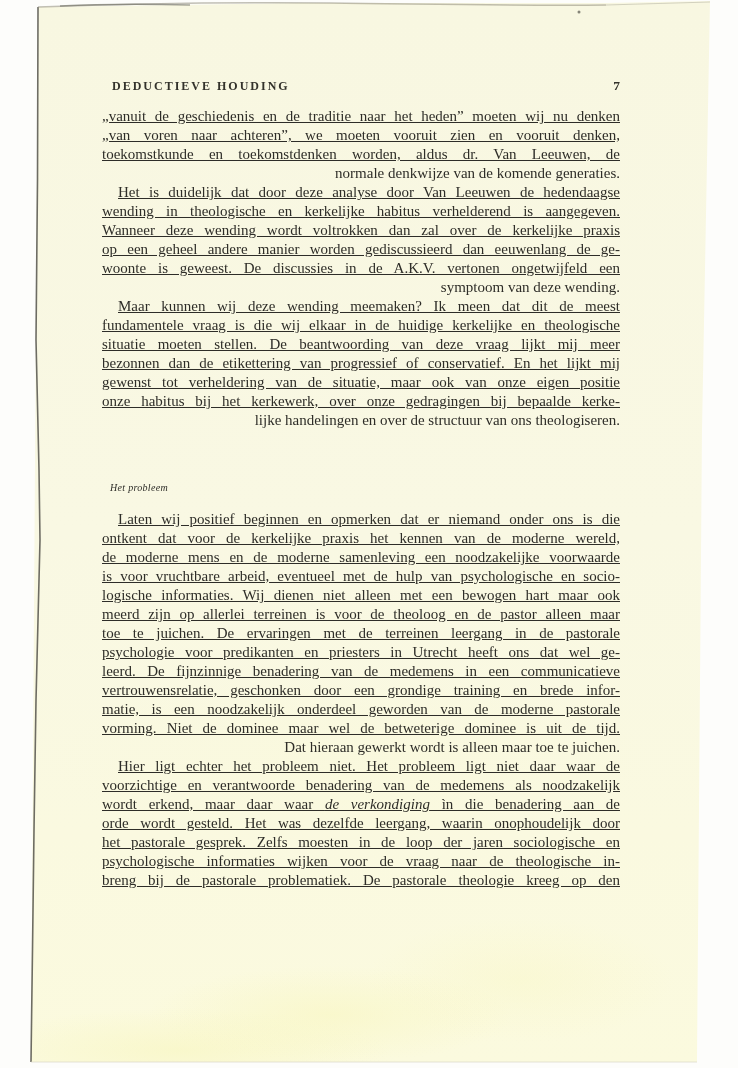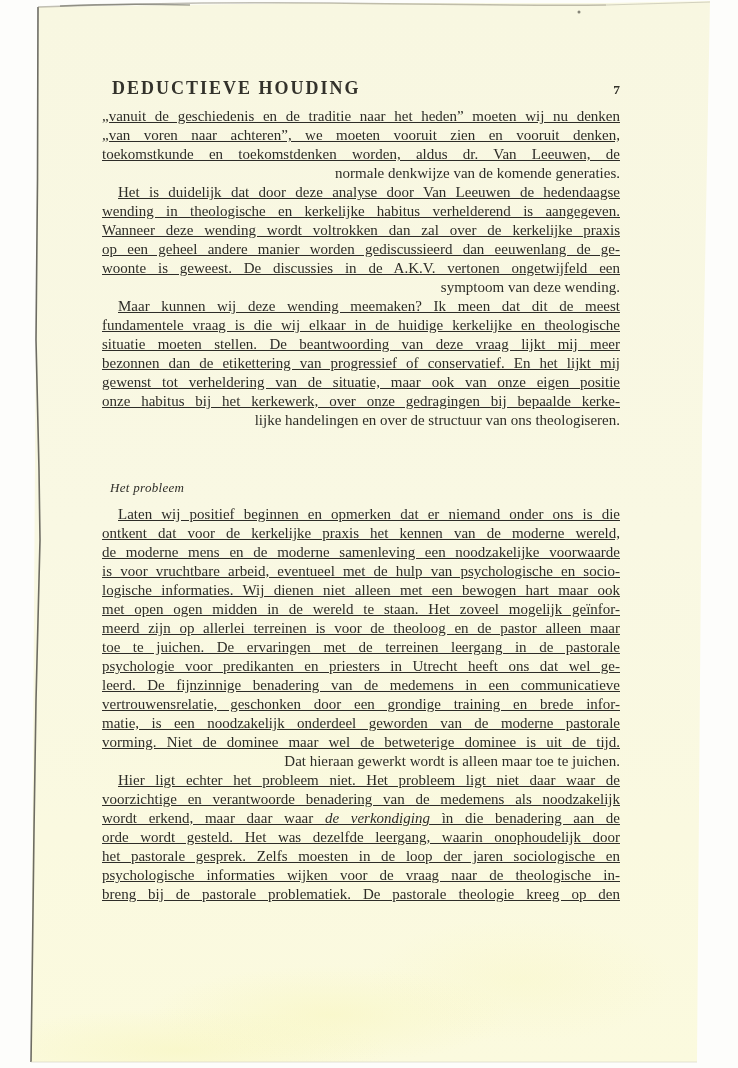--- a/index.html
+++ b/index.html
@@ -18,34 +18,34 @@
       linear-gradient(180deg,#f8f7e1 0%,#f9f8e3 50%,#faf9e0 78%,#fbfade 100%);
     clip-path:polygon(38px 7px,300px 3px,606px 3px,710px 1px,702px 430px,697px 1062px,31px 1062px);
   }
   .edges{position:absolute;left:0;top:0;pointer-events:none;}
   .running-header{
     position:absolute;left:112px;top:78px;width:508px;
     display:flex;justify-content:space-between;align-items:baseline;
     color:#33322b;
   }
   .running-title{
-    font-weight:bold;font-size:18px;letter-spacing:2px;white-space:nowrap;
+    font-weight:bold;font-size:12px;letter-spacing:2px;white-space:nowrap;
   }
   .folio{font-weight:bold;font-size:13.5px;}
   .text-block{
     position:absolute;left:102px;top:107px;width:518px;
     color:#2e2d28;font-size:15px;line-height:19px;
   }
   .paragraph{margin:0;}
   .line{height:19px;overflow:hidden;text-align:right;}
   .line.just{text-align:justify;text-align-last:justify;text-decoration:underline;}
   .line.indent{text-indent:16px;}
   .section-heading{
-    font-style:italic;font-size:13px;height:19px;line-height:19px;
-    margin-top:48px;margin-bottom:8px;margin-left:8px;
+    font-style:italic;font-size:10px;height:19px;line-height:19px;
+    margin-top:48px;margin-bottom:13px;margin-left:8px;
     letter-spacing:.3px;
   }
 </style>
 </head>
 <body>
 
 <div class="paper"></div>
 
 <svg class="edges" width="738" height="1068" viewBox="0 0 738 1068">
   <path d="M38,7 L37.5,180 L36,340 L39,470 L40,540 L36,700 L34,830 L32.5,950 L31,1062" fill="none" stroke="#55544c" stroke-width="1.6" opacity="0.85"></path>
@@ -85,21 +85,20 @@
       <div class="line just"><span>onze habitus bij het kerkewerk, over onze gedragingen bij bepaalde kerke-</span></div>
       <div class="line"><span>lijke handelingen en over de structuur van ons theologiseren.</span></div>
     </div>
     <div class="section-heading">Het probleem</div>
     <div class="paragraph">
       <div class="line just indent"><span>Laten wij positief beginnen en opmerken dat er niemand onder ons is die</span></div>
       <div class="line just"><span>ontkent dat voor de kerkelijke praxis het kennen van de moderne wereld,</span></div>
       <div class="line just"><span>de moderne mens en de moderne samenleving een noodzakelijke voorwaarde</span></div>
       <div class="line just"><span>is voor vruchtbare arbeid, eventueel met de hulp van psychologische en socio-</span></div>
       <div class="line just"><span>logische informaties. Wij dienen niet alleen met een bewogen hart maar ook</span></div>
-      <div class="line just"><span>met open ogen midden in de wereld te staan. Het zoveel mogelijk geïnfor-</span></div>
       <div class="line just"><span>meerd zijn op allerlei terreinen is voor de theoloog en de pastor alleen maar</span></div>
       <div class="line just"><span>toe te juichen. De ervaringen met de terreinen leergang in de pastorale</span></div>
       <div class="line just"><span>psychologie voor predikanten en priesters in Utrecht heeft ons dat wel ge-</span></div>
       <div class="line just"><span>leerd. De fijnzinnige benadering van de medemens in een communicatieve</span></div>
       <div class="line just"><span>vertrouwensrelatie, geschonken door een grondige training en brede infor-</span></div>
       <div class="line just"><span>matie, is een noodzakelijk onderdeel geworden van de moderne pastorale</span></div>
       <div class="line just"><span>vorming. Niet de dominee maar wel de betweterige dominee is uit de tijd.</span></div>
       <div class="line"><span>Dat hieraan gewerkt wordt is alleen maar toe te juichen.</span></div>
     </div>
     <div class="paragraph">

